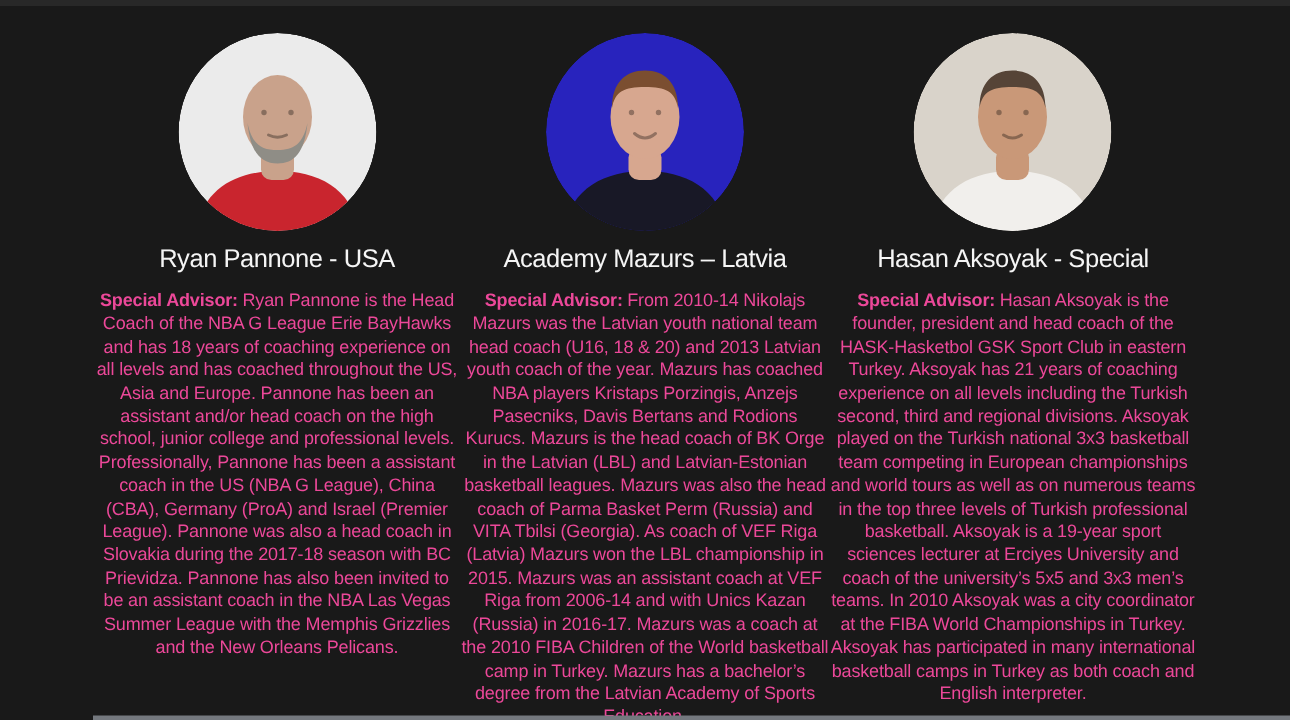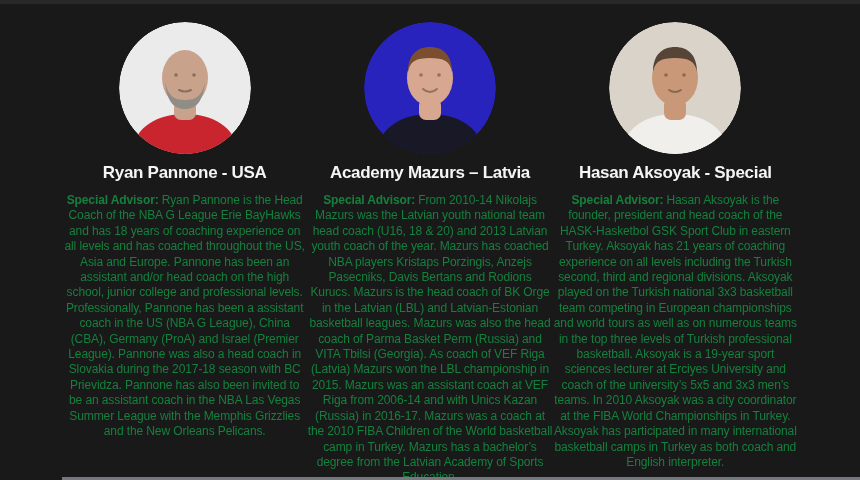--- a/index.html
+++ b/index.html
@@ -27,30 +27,30 @@
     display: flex; flex-direction: column; align-items: center;
     padding-top: 22px;
   }
   .photo-ring {
     width: 132px; height: 132px; border-radius: 50%;
     overflow: hidden; flex: 0 0 auto;
   }
   .photo-ring svg { display: block; width: 132px; height: 132px; }
   .advisor-name {
     margin-top: 8px;
-    font-size: 17px; line-height: 21px; font-weight: 700;
+    font-size: 17px; line-height: 21px; font-weight: 400;
     letter-spacing: -0.3px;
     color: #f5f5f5; text-align: center;
     width: 100%;
   }
   .advisor-bio {
     margin-top: 10px;
     font-size: 12px; line-height: 15.4px;
     letter-spacing: -0.1px;
-    color: #15803d; text-align: center;
+    color: #ec4899; text-align: center;
     width: 100%;
   }
   .advisor-bio .role-label { font-weight: 700; margin-right: 3px; }
   .face-feature { fill: rgba(0,0,0,0.32); }
   .mouth { stroke: rgba(0,0,0,0.32); stroke-width: 2; fill: none; stroke-linecap: round; }
 </style>
 </head>
 <body style="background: rgb(25, 25, 25);">
 
 <div class="top-strip" style="background-color: rgb(40, 40, 40);"></div>

